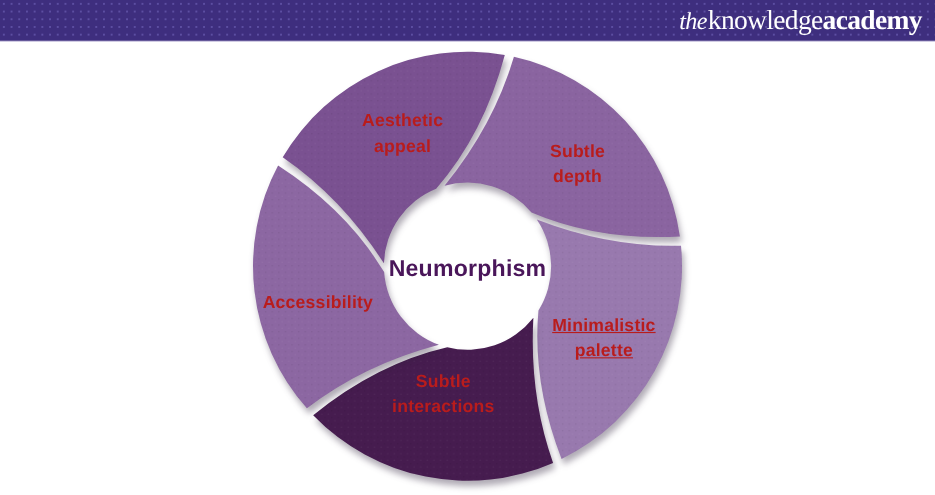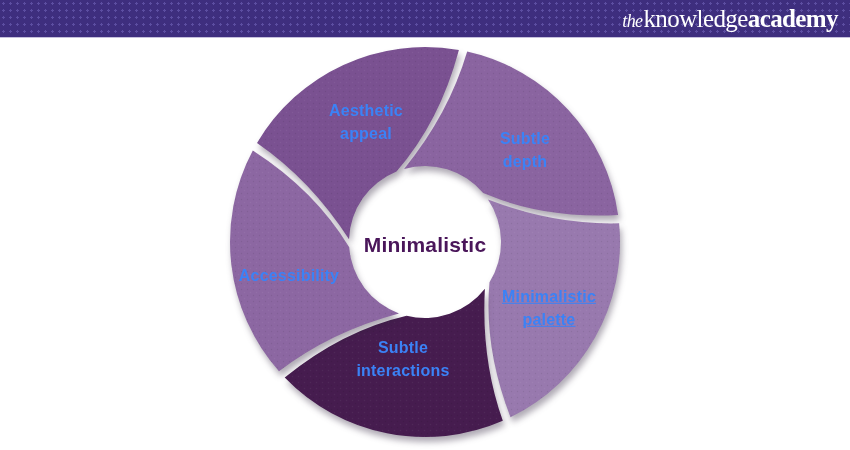--- a/index.html
+++ b/index.html
@@ -14,29 +14,29 @@
     background-color:#3e2e7e;
     background-image:radial-gradient(rgba(130,118,205,0.45) 1px, transparent 1.2px);
     background-size:7px 7px;
     box-shadow:0 1px 0 #c6c0dd;
   }
   .logo{
     position:absolute;right:12px;top:50%;transform:translateY(-52%);
     color:#ffffff;font-family:"Liberation Serif",serif;
     font-size:25px;letter-spacing:-0.6px;white-space:nowrap;line-height:1;
   }
-  .logo .logo-the{font-style:italic;font-size:18px;margin-right:1px;}
+  .logo .logo-the{font-style:italic;font-size:22px;margin-right:1px;}
   .logo .logo-knowledge{font-weight:400;}
   .logo .logo-academy{font-weight:700;}
   
   #donut-svg{position:absolute;left:0;top:0;width:850px;height:450px;}
   #donut-svg path.seg{filter:drop-shadow(2px 5px 3px rgba(45,32,58,0.38));}
   .seg-label{
     position:absolute;transform:translate(-50%,-50%);
-    color:#3b82f6;font-size:16px;font-weight:600;
+    color:#b91c1c;font-size:16px;font-weight:600;
     text-align:center;line-height:1.45;letter-spacing:0.2px;
   }
   .center-title{
     position:absolute;left:425px;top:245px;transform:translate(-50%,-50%);
     width:190px;text-align:center;
     font-size:21px;font-weight:700;line-height:1.25;
     color:#4a165a;letter-spacing:0.2px;
   }
 </style>
 </head>
@@ -63,20 +63,20 @@
     </g>
 </svg>
 
 <div class="seg-label" style="left:366px;top:122px;width:110px;">Aesthetic appeal</div>
 <div class="seg-label" style="left:525px;top:150px;width:72px;">Subtle depth</div>
 <div class="seg-label" style="left:549px;top:308px;width:130px;text-decoration:underline;">Minimalistic palette</div>
 <div class="seg-label" style="left:403px;top:359px;width:130px;">Subtle interactions</div>
 <div class="seg-label" style="left:289px;top:276px;width:160px;">Accessibility</div>
 
 <div class="center-title">
-  <div>Minimalistic</div>
+  <div>Neumorphism</div>
 </div>
 
 <div class="header-bar">
   <div class="logo">
     <span class="logo-the">the</span><span class="logo-knowledge">knowledge</span><span class="logo-academy">academy</span>
   </div>
 </div>
 
 </body></html>

